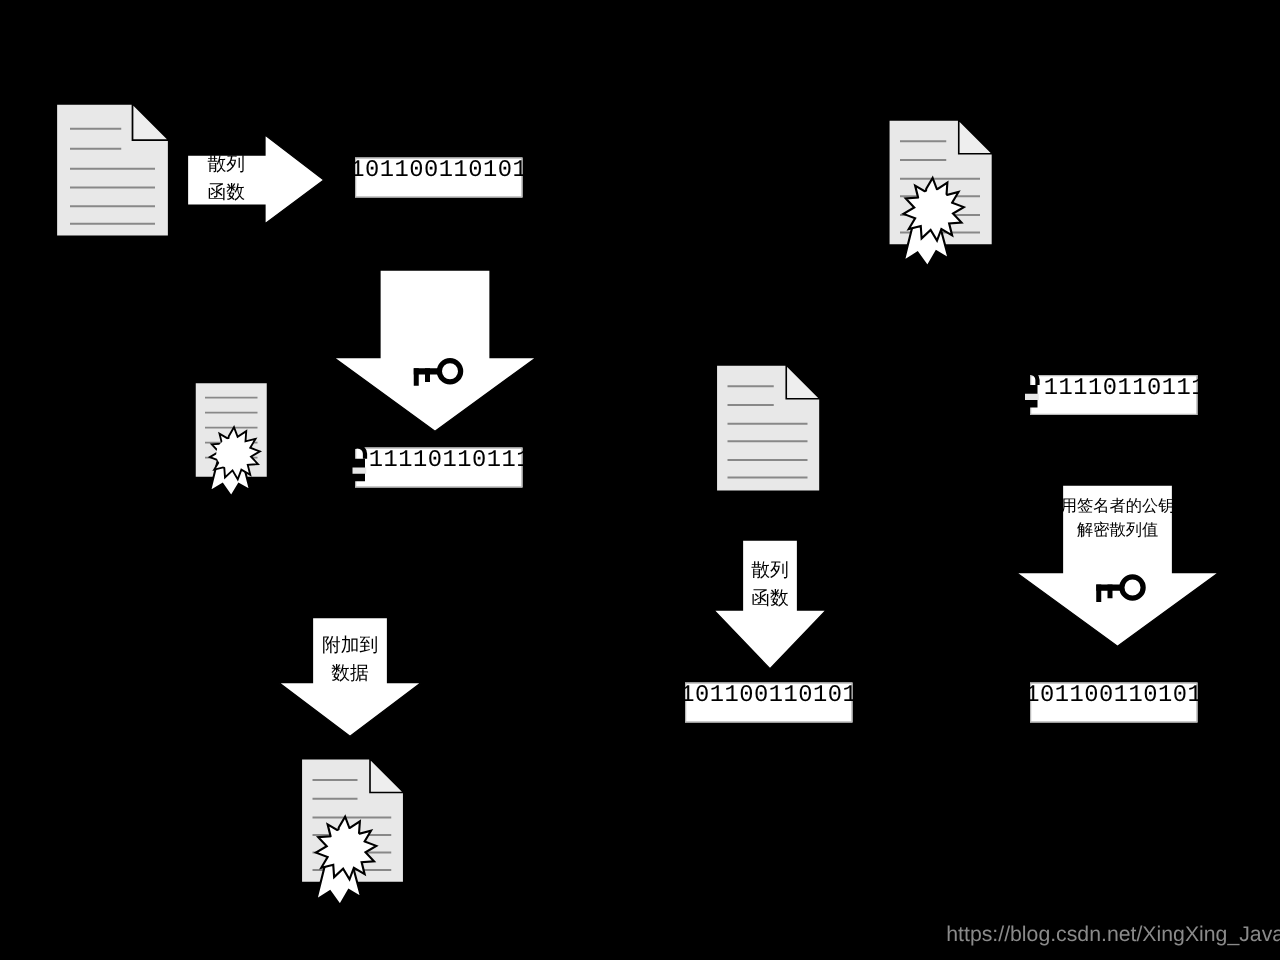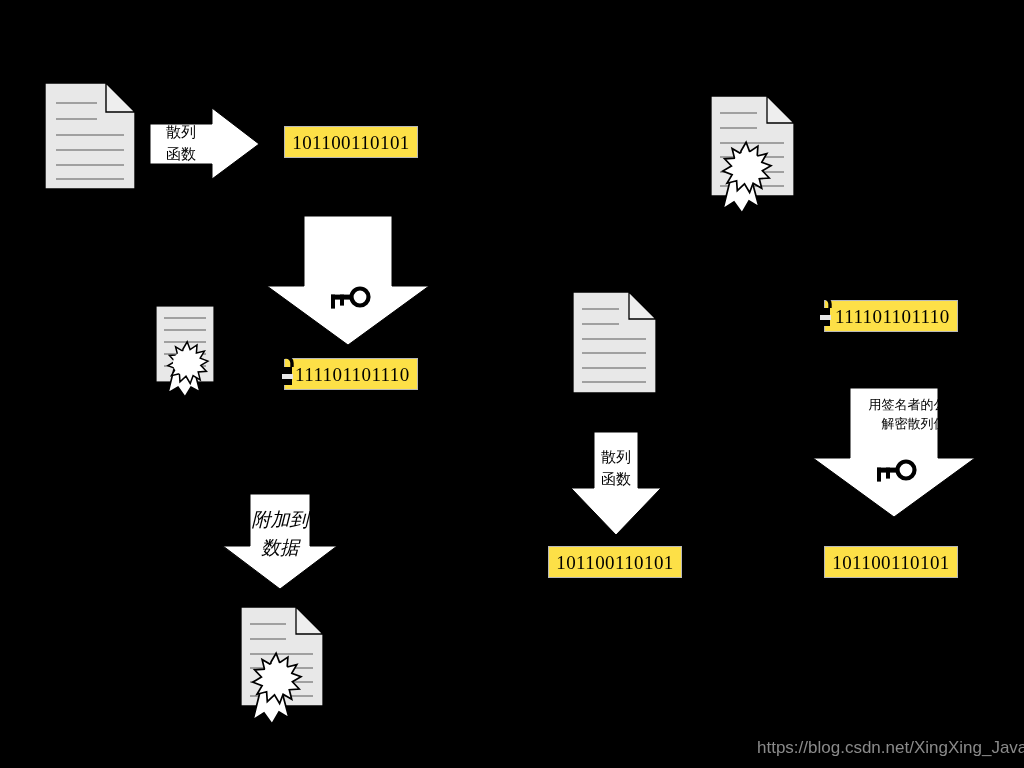--- a/index.html
+++ b/index.html
@@ -13,29 +13,28 @@
     height: 768px;
     background: #000000;
     overflow: hidden;
     font-family: "Liberation Sans", sans-serif;
   }
   .node { position: absolute; }
 
   
   .valuebox {
     position: absolute;
-    background: #fde047;
+    background: #ffffff;
     color: #000000;
     border: 1px solid #b8b8b8;
-    font-family: Liberation Serif, serif;
+    font-family: Liberation Mono, monospace;
     font-size: 19px;
     line-height: 1;
     letter-spacing: 0.4px;
     display: flex;
-    align-items: center;
     justify-content: center;
     white-space: nowrap;
     box-sizing: border-box;
   }
   .valuebox.withlock { justify-content: flex-start; padding-left: 10px; }
 
   
   .arrow-label {
     position: absolute;
     color: #000000;
@@ -131,21 +130,21 @@
       <circle cx="30" cy="58" r="12" fill="#ffffff"></circle>
     </svg>
   </div>
 
   <div class="node" style="left:222px; top:494px;">
     <svg width="116" height="96" viewBox="0 0 116 96">
       <path d="M28,0 H88 V52 H115,0 L58,95 L1,52 H28 Z" fill="#ffffff" stroke="#000" stroke-width="1"></path>
       <path d="M28,0 H88 V52 H115 L58,95 L1,52 H28 Z" fill="#ffffff" stroke="#000" stroke-width="1"></path>
     </svg>
   </div>
-  <div class="arrow-label" style="left:222px; top:506px; width:116px; font-size:19px;font-style:italic;">
+  <div class="arrow-label" style="left:222px; top:506px; width:116px; font-size:15px;">
     <div>附加到</div>
     <div>数据</div>
   </div>
 
   <div class="node" style="left:240px; top:606px;">
     <svg width="84" height="122" viewBox="0 0 84 122">
       <path d="M1,1 H56 L83,28 V100 H1 Z" fill="#e8e8e8" stroke="#000" stroke-width="1.3"></path>
       <path d="M56,1 L83,28 H56 Z" fill="#eeeeee" stroke="#000" stroke-width="1.3"></path>
       <g stroke="#888" stroke-width="1.5">
         <line x1="10" y1="18" x2="46" y2="18"></line>
@@ -217,21 +216,21 @@
       <rect x="1" y="12" width="15" height="18" fill="#000"></rect>
       <rect x="6" y="19" width="11" height="5" fill="#e8e8e8"></rect>
     </svg>
   </div>
 
   <div class="node" style="left:812px; top:388px;">
     <svg width="164" height="130" viewBox="0 0 164 130">
       <path d="M38,0 H126 V70 H163 L82,129 L1,70 H38 Z" fill="#ffffff" stroke="#000" stroke-width="1"></path>
     </svg>
   </div>
-  <div class="arrow-label" style="left:832px; top:396px; width:164px; font-size:13px;">
+  <div class="arrow-label" style="left:812px; top:396px; width:164px; font-size:13px;">
     <div>用签名者的公钥</div>
     <div>解密散列值</div>
   </div>
   <div class="node" style="left:873px; top:459px;">
     <svg width="44" height="24" viewBox="0 0 44 24">
       <circle cx="33" cy="11" r="8.5" fill="none" stroke="#000" stroke-width="4.2"></circle>
       <rect x="4" y="8.6" width="22" height="5" fill="#000"></rect>
       <rect x="4" y="8.6" width="4" height="14" fill="#000"></rect>
       <rect x="13" y="8.6" width="4" height="11" fill="#000"></rect>
     </svg>

